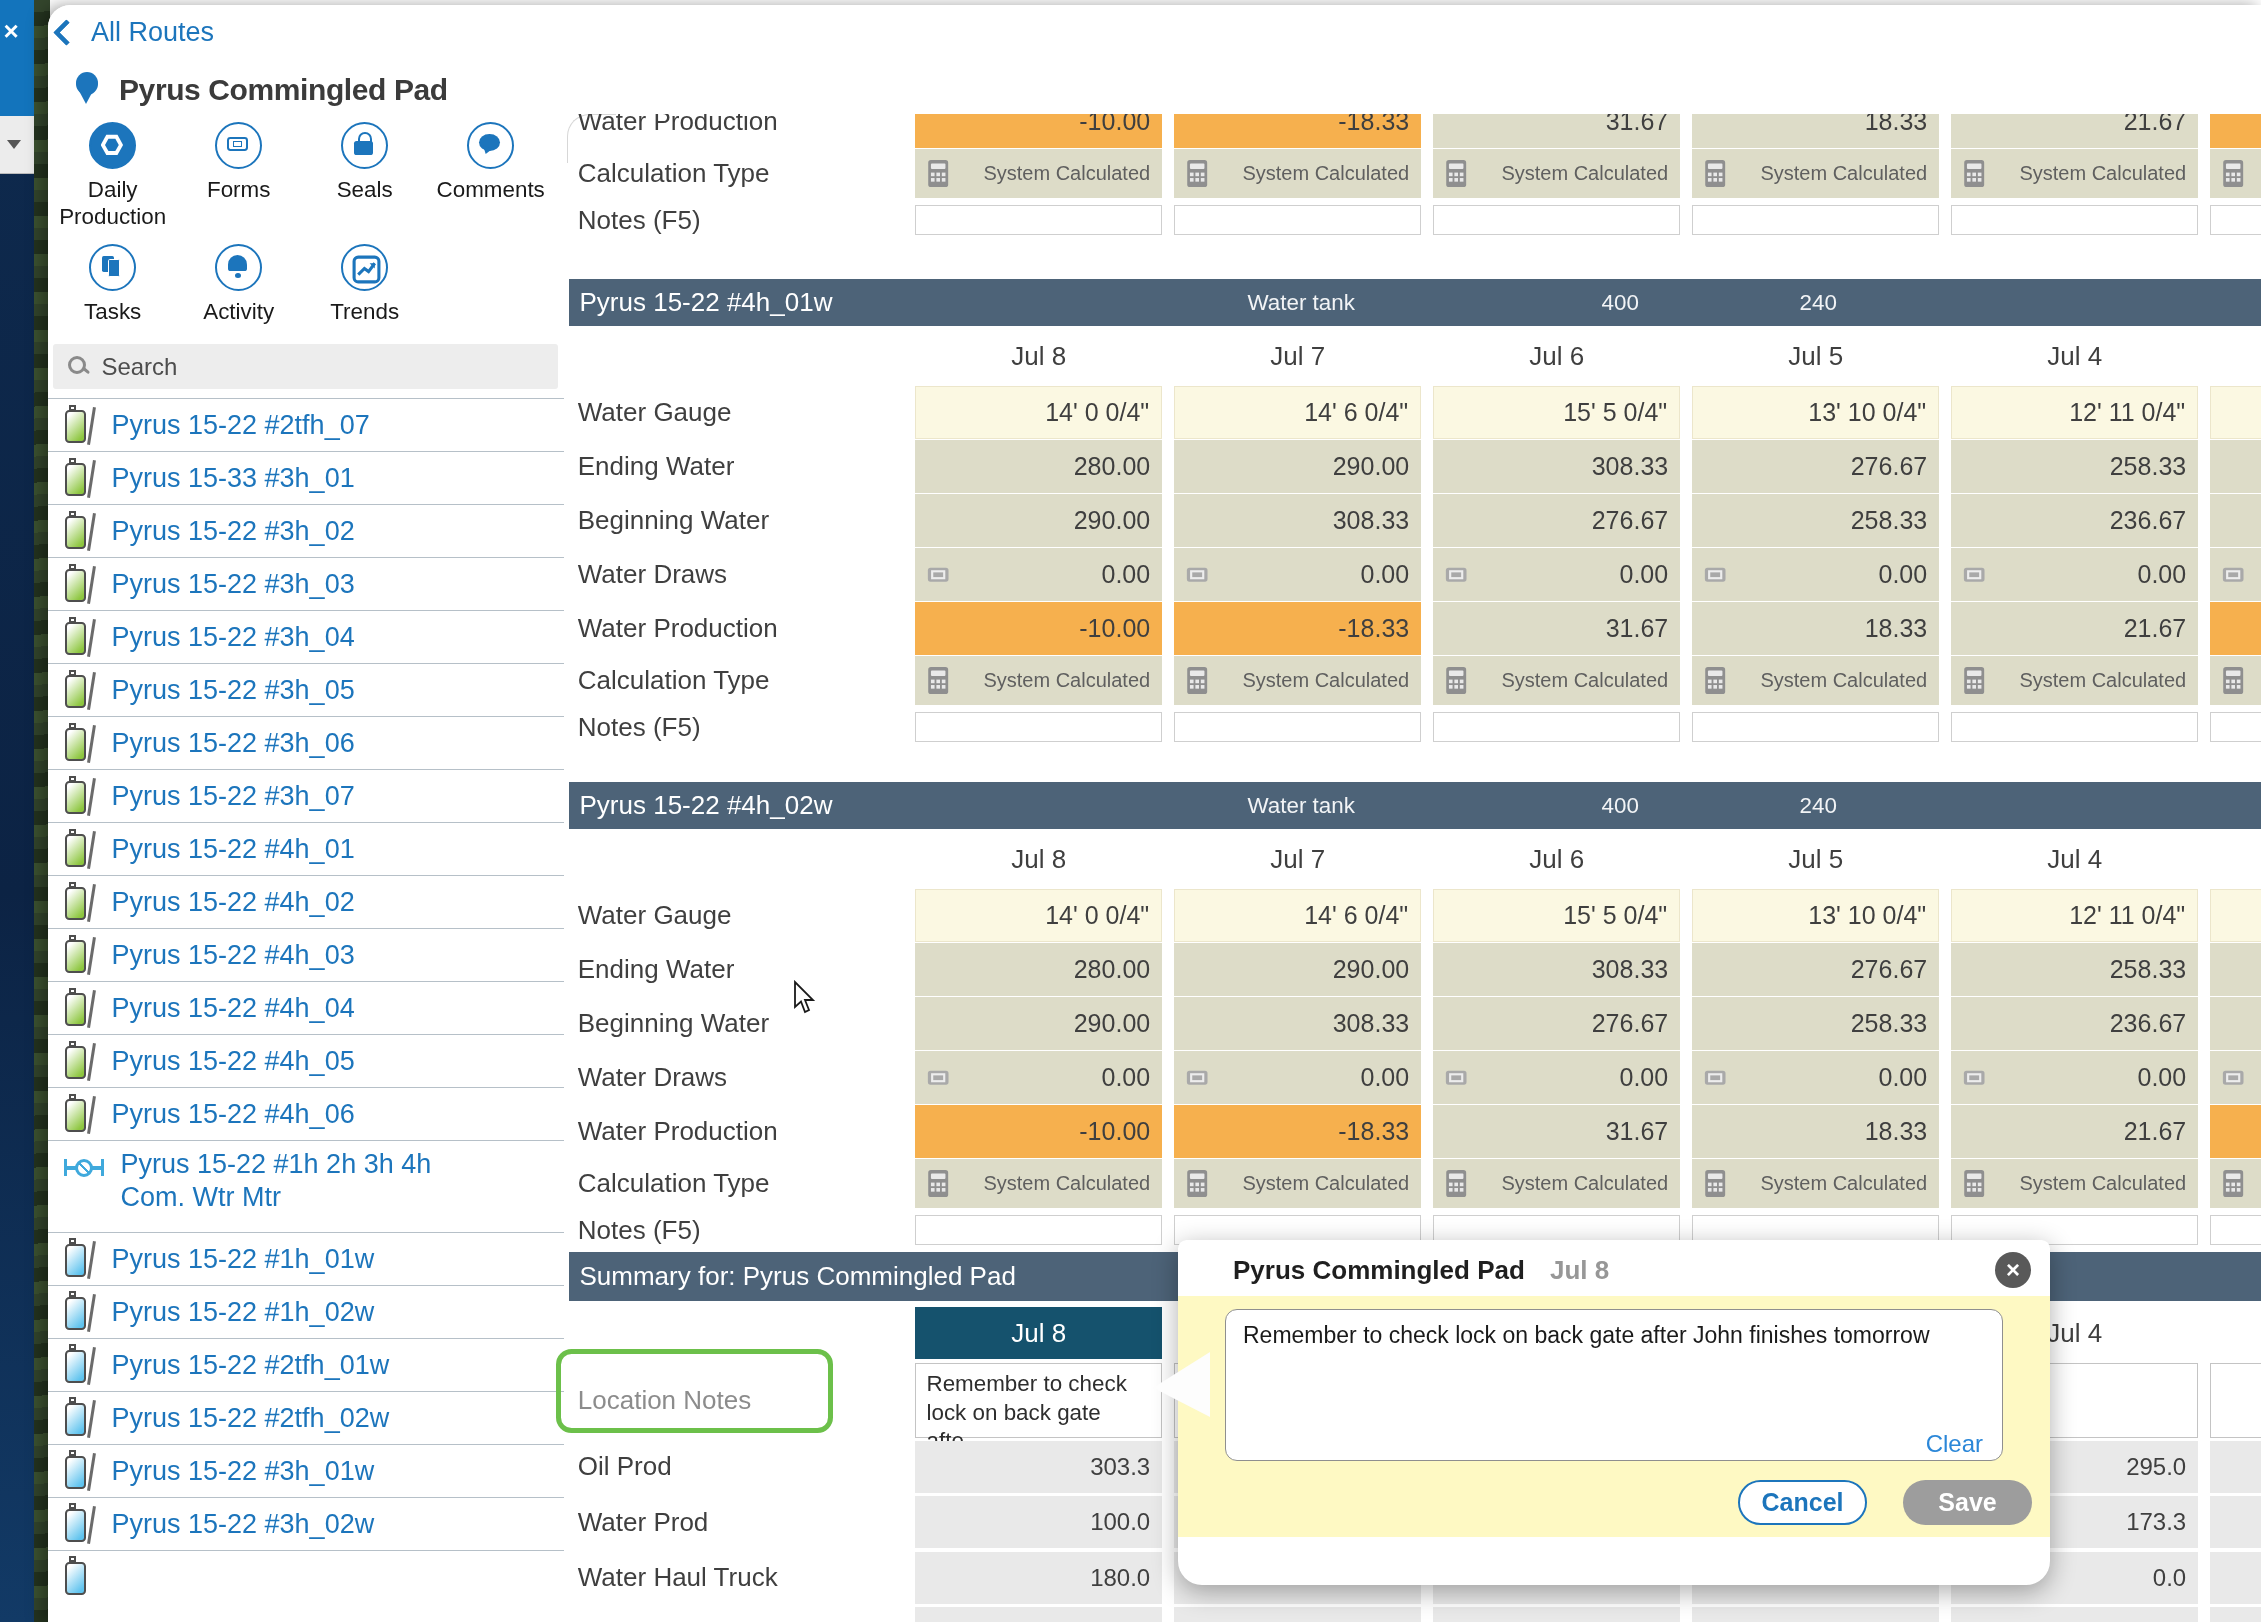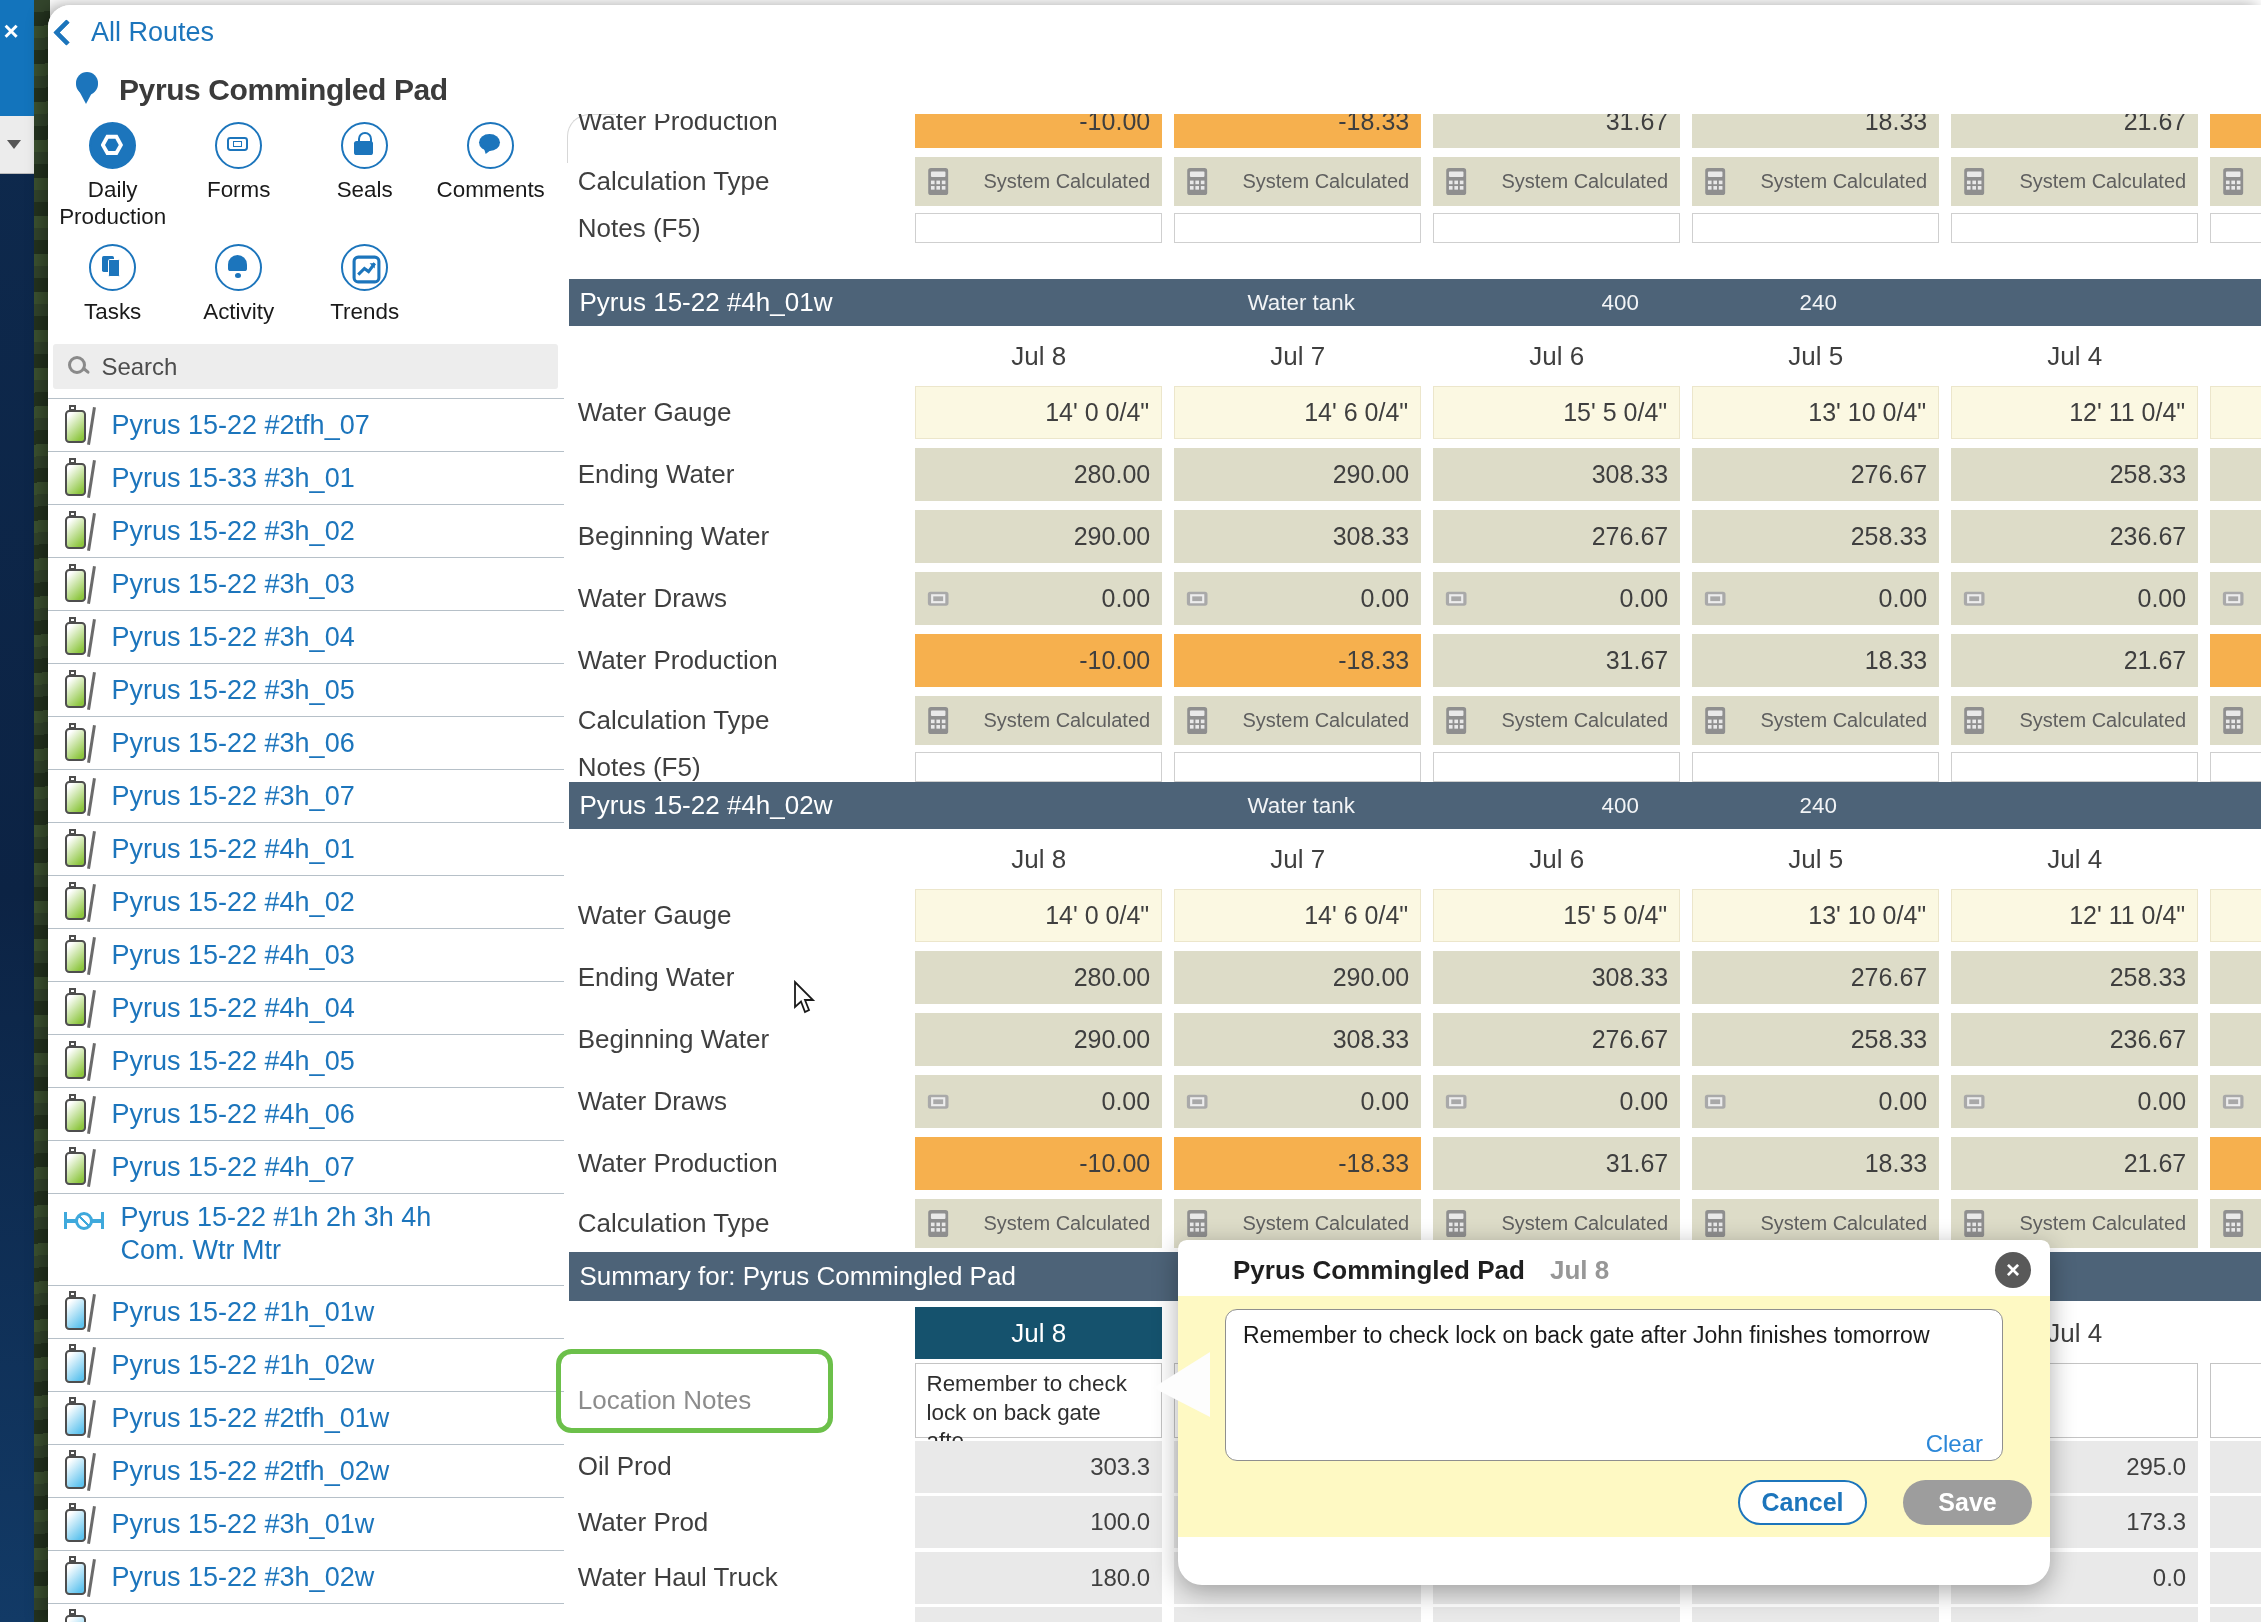--- a/index.html
+++ b/index.html
@@ -78,21 +78,21 @@
   .corner-arc{position:absolute;left:2.6px;top:0;width:48px;height:48px;border-top:1.7px solid #d7d7d7;border-left:1.7px solid #d7d7d7;border-top-left-radius:22.4px;pointer-events:none;}
   .wtable{position:absolute;left:5.2px;width:1692px;}
   .thead{height:47px;background:#4d6378;display:flex;align-items:center;position:relative;}
   .thead .tname{position:absolute;left:10.3px;color:#fff;font-size:26px;}
   .thead .m1{position:absolute;left:603px;width:258px;text-align:center;color:#f2f4f6;font-size:22.4px;}
   .thead .m2{position:absolute;left:965px;width:172px;text-align:center;color:#f2f4f6;font-size:22.4px;}
   .thead .m3{position:absolute;left:1163px;width:172px;text-align:center;color:#f2f4f6;font-size:22.4px;}
   .daterow{height:60px;display:flex;}
   .daterow .spacer{width:346px;flex:none;}
   .dcell{width:247px;margin-right:12px;flex:none;display:flex;align-items:center;justify-content:center;font-size:26px;color:#3f3f3f;}
-  .trow{display:flex;height:53px;margin-bottom:9px;}
+  .trow{display:flex;height:53px;margin-bottom:1px;}
   .trow[data-rs="calctype"]{height:49px;margin-bottom:6.9px;}
   .trow[data-rs="notes"]{height:30px;margin-bottom:0;}
   .rlabel{width:346px;flex:none;display:flex;align-items:center;padding-left:8.6px;box-sizing:border-box;font-size:26px;color:#3f3f3f;}
   .cell{width:247px;margin-right:12px;flex:none;display:flex;align-items:center;justify-content:flex-end;padding:0 12px;box-sizing:border-box;font-size:25px;color:#3f3f3f;position:relative;}
   .cell[data-s="gauge"]{background:#fbf8e2;border:0.9px solid #ece6cb;}
   .cell[data-s="calc"],.cell[data-s="draws"],.cell[data-s="calctype"]{background:#dddcc8;}
   .cell[data-s="orange"]{background:#f6b04e;}
   .cell[data-s="notes"]{background:#fff;border:0.9px solid #cfcfcf;}
   .cell[data-s="calctype"]{font-size:20px;color:#5f5f5f;justify-content:space-between;}
   .cell[data-s="draws"]{justify-content:space-between;}
@@ -292,26 +292,20 @@
             <i class="stick"></i>
           </span>
         <span class="well-label">Pyrus 15-22 #4h_05</span>
       </div>
         <div class="well-item" data-lines="1">
         <span class="wicon" data-icon="tank-green">
             <i class="stick"></i>
           </span>
         <span class="well-label">Pyrus 15-22 #4h_06</span>
       </div>
-        <div class="well-item" data-lines="1">
-        <span class="wicon" data-icon="tank-green">
-            <i class="stick"></i>
-          </span>
-        <span class="well-label">Pyrus 15-22 #4h_07</span>
-      </div>
         <div class="well-item" data-lines="2">
         <span class="wicon" data-icon="meter">
             <i class="stick"></i>
           </span>
         <span class="well-label">Pyrus 15-22 #1h 2h 3h 4h Com. Wtr Mtr</span>
       </div>
         <div class="well-item" data-lines="1">
         <span class="wicon" data-icon="tank-blue">
             <i class="stick"></i>
           </span>

